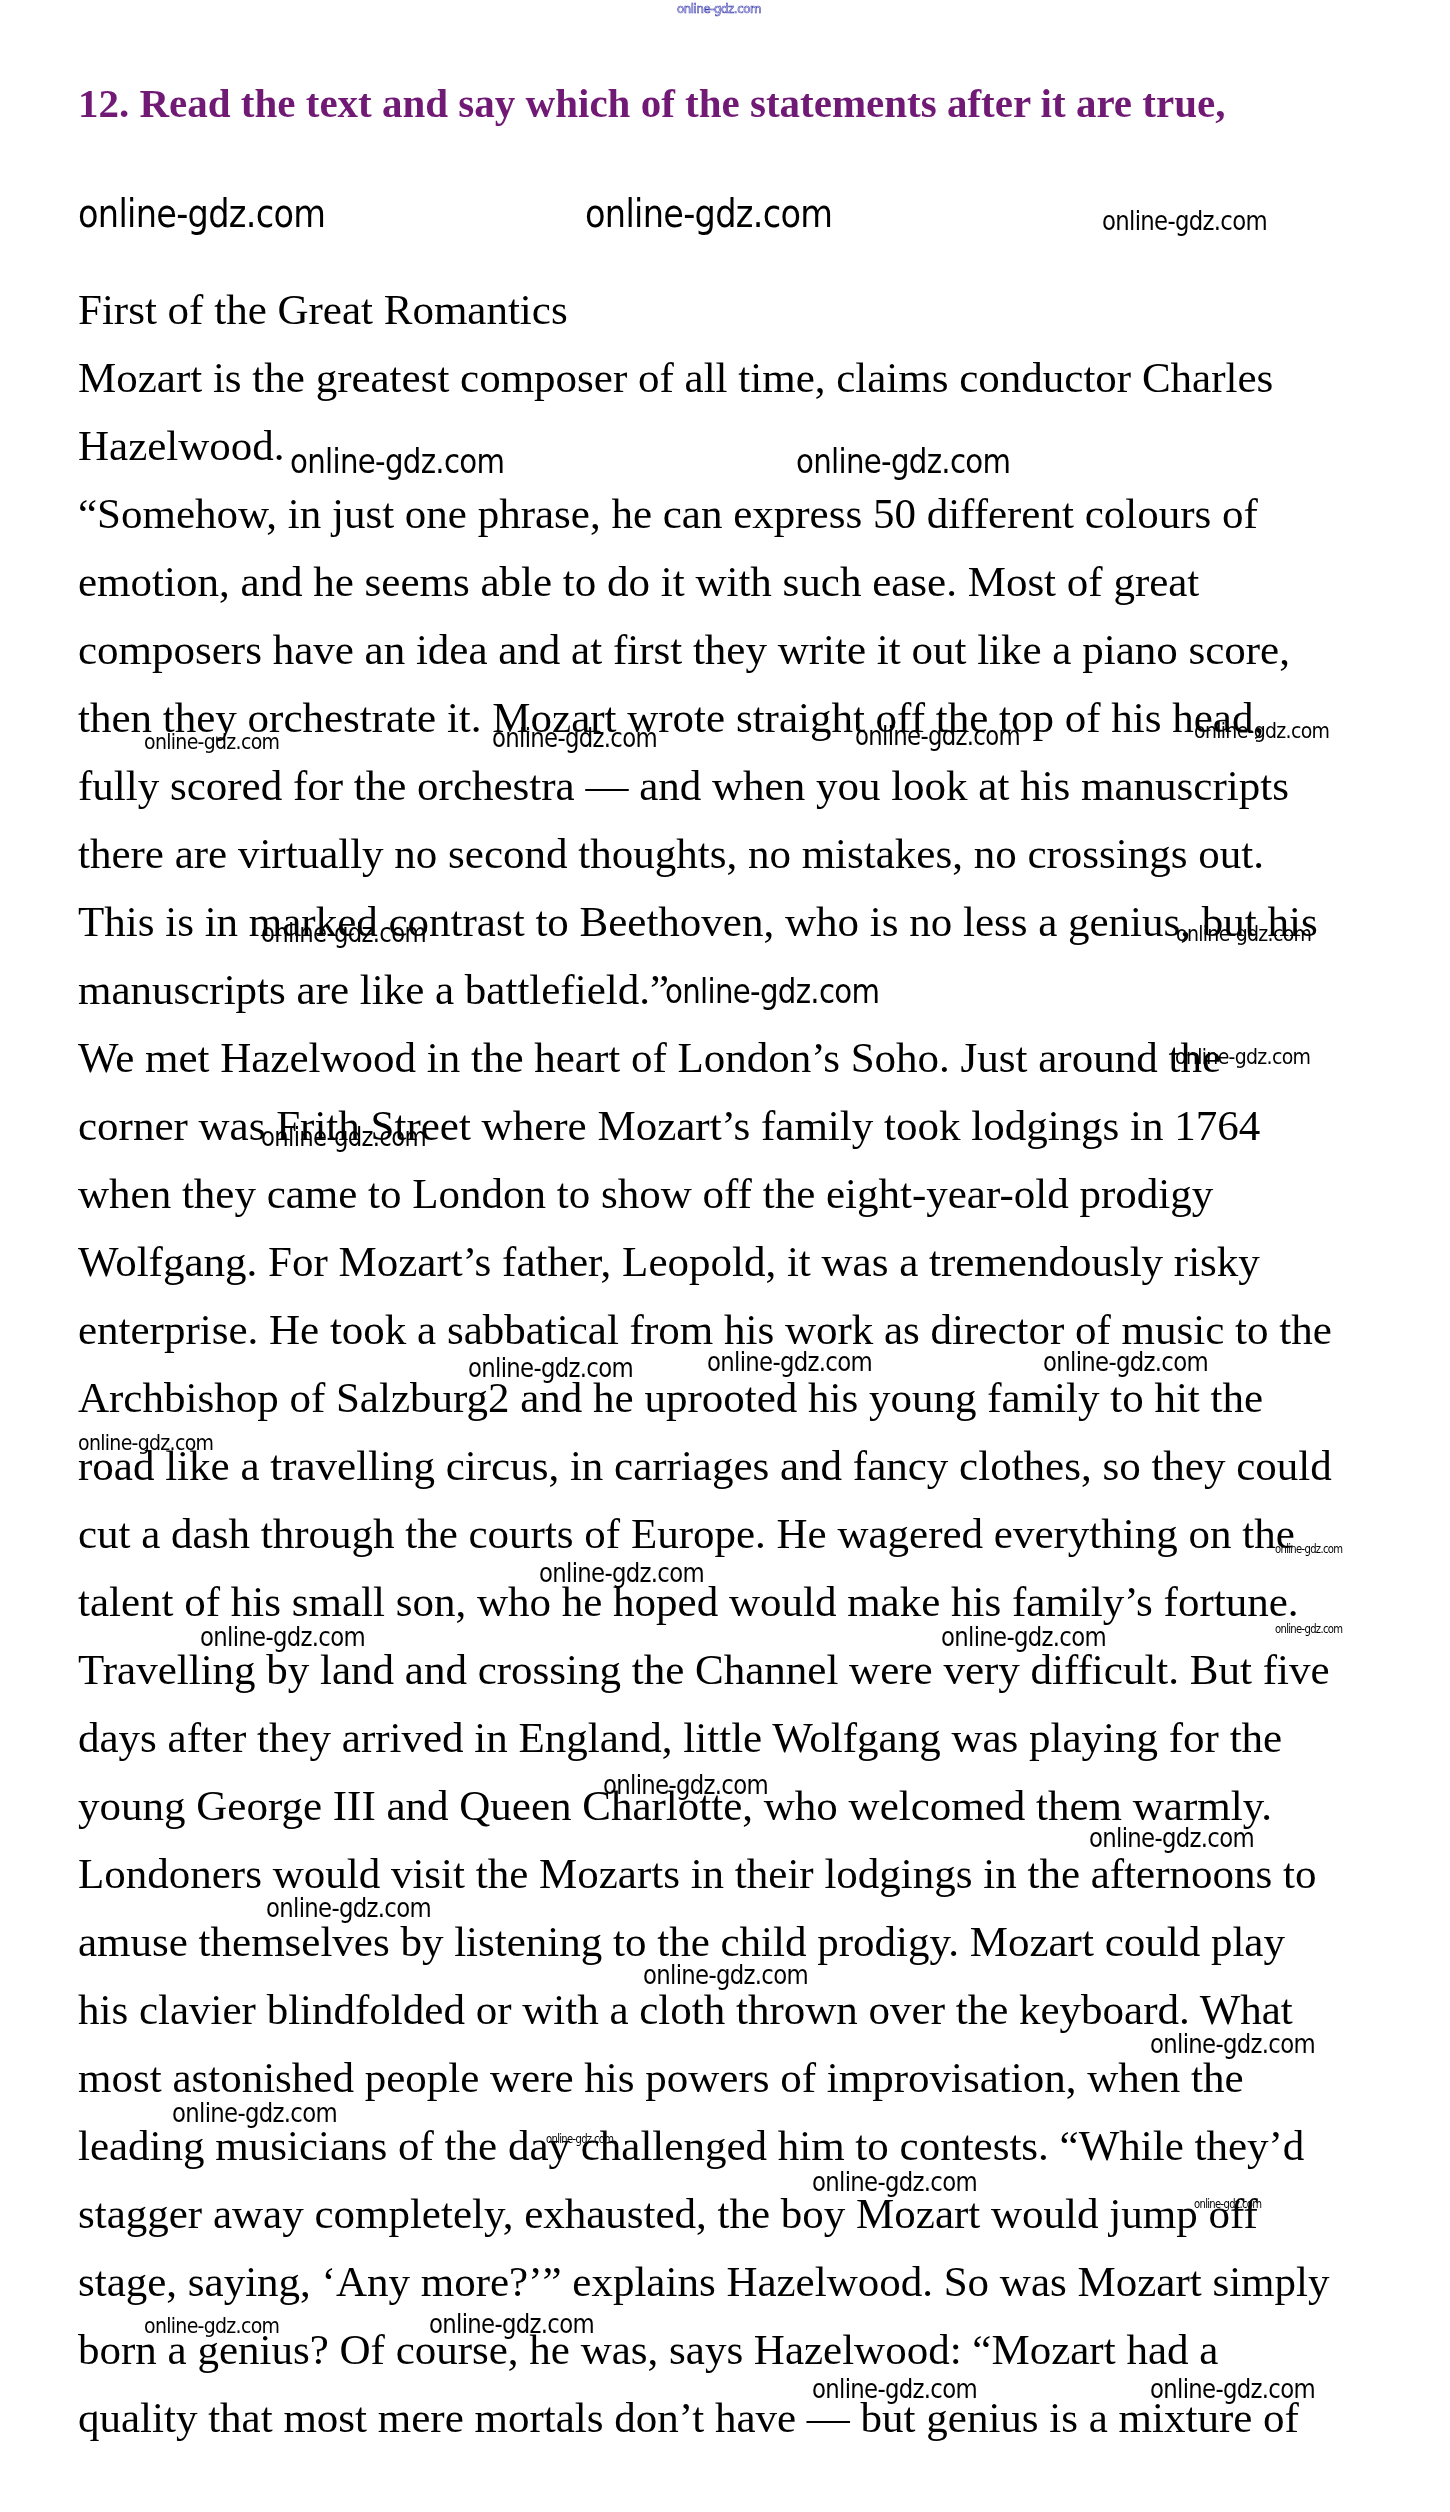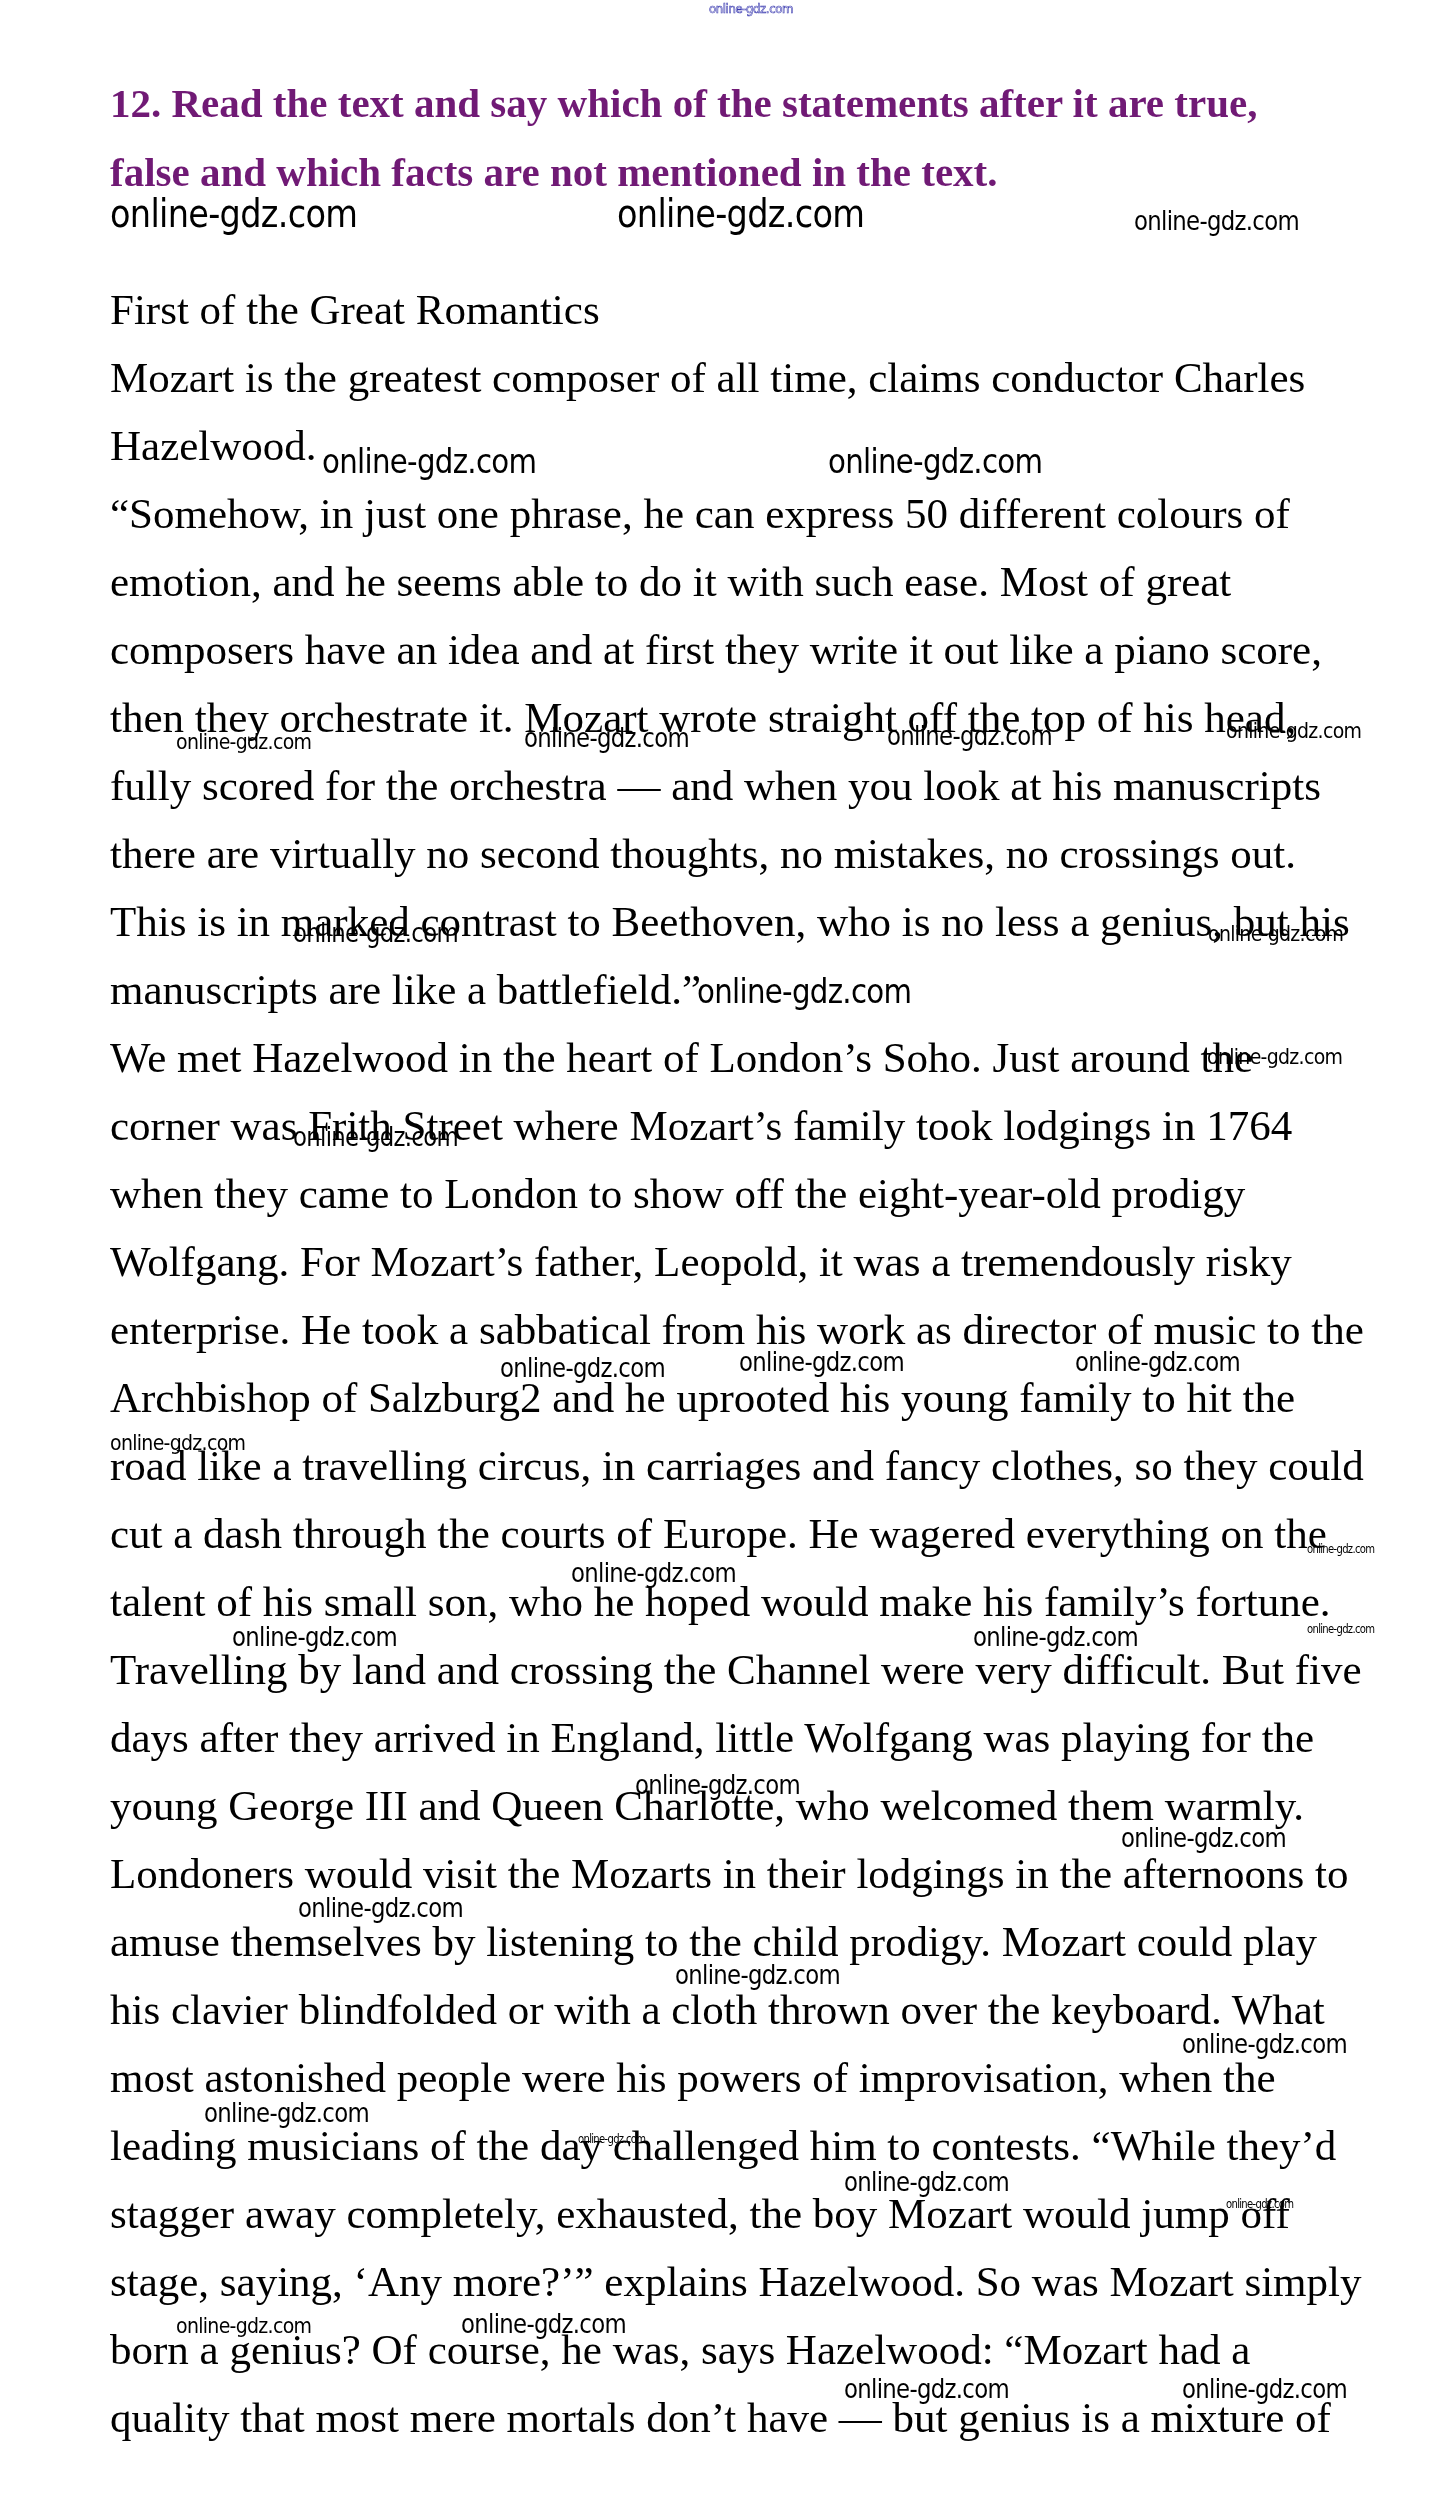--- a/index.html
+++ b/index.html
@@ -1,17 +1,17 @@
 <!DOCTYPE html>
 <html style="font-size:12.5px"><head>
 <meta charset="utf-8">
 <style>
   html, body { margin: 0; padding: 0; background: #ffffff; }
   body { width: 1451px; height: 2512px; position: relative; overflow: hidden; }
-  .page { position: absolute; left: 0; top: 0; width: 1257px; height: 2512px; background: #ffffff; margin-left: 32px; }
+  .page { position: absolute; left: 0; top: 0; width: 1257px; height: 2512px; background: #ffffff; }
   .top-mark {
     position: absolute; left: 677px; top: 1.6px;
     font-family: "DejaVu Sans", sans-serif; font-size: 11.7px; line-height: 14px;
     color: #ffffff; -webkit-text-stroke: 0.6px #3a3ab0; letter-spacing: -0.4px;
   }
   .heading {
     position: absolute; left: 78px; top: 69px; width: 1358px;
     font-family: "Liberation Serif", serif; font-weight: bold;
     font-size: 41px; line-height: 69px; color: #701a75; margin: 0;
   }
@@ -34,21 +34,20 @@
 </style>
 </head>
 <body>
 
 <div class="page">
 
   <div class="top-mark">online-gdz.com</div>
 
   <h1 class="heading">
     <span class="hline">12. Read the text and say which of the statements after it are true,</span>
-    <span class="hline">false and which facts are not mentioned in the text.</span>
   </h1>
 
   <div class="body-text">
     <span class="line">First of the Great Romantics</span>
     <span class="line">Mozart is the greatest composer of all time, claims conductor Charles</span>
     <span class="line">Hazelwood.</span>
     <span class="line">“Somehow, in just one phrase, he can express 50 different colours of</span>
     <span class="line">emotion, and he seems able to do it with such ease. Most of great</span>
     <span class="line">composers have an idea and at first they write it out like a piano score,</span>
     <span class="line">then they orchestrate it. Mozart wrote straight off the top of his head,</span>

